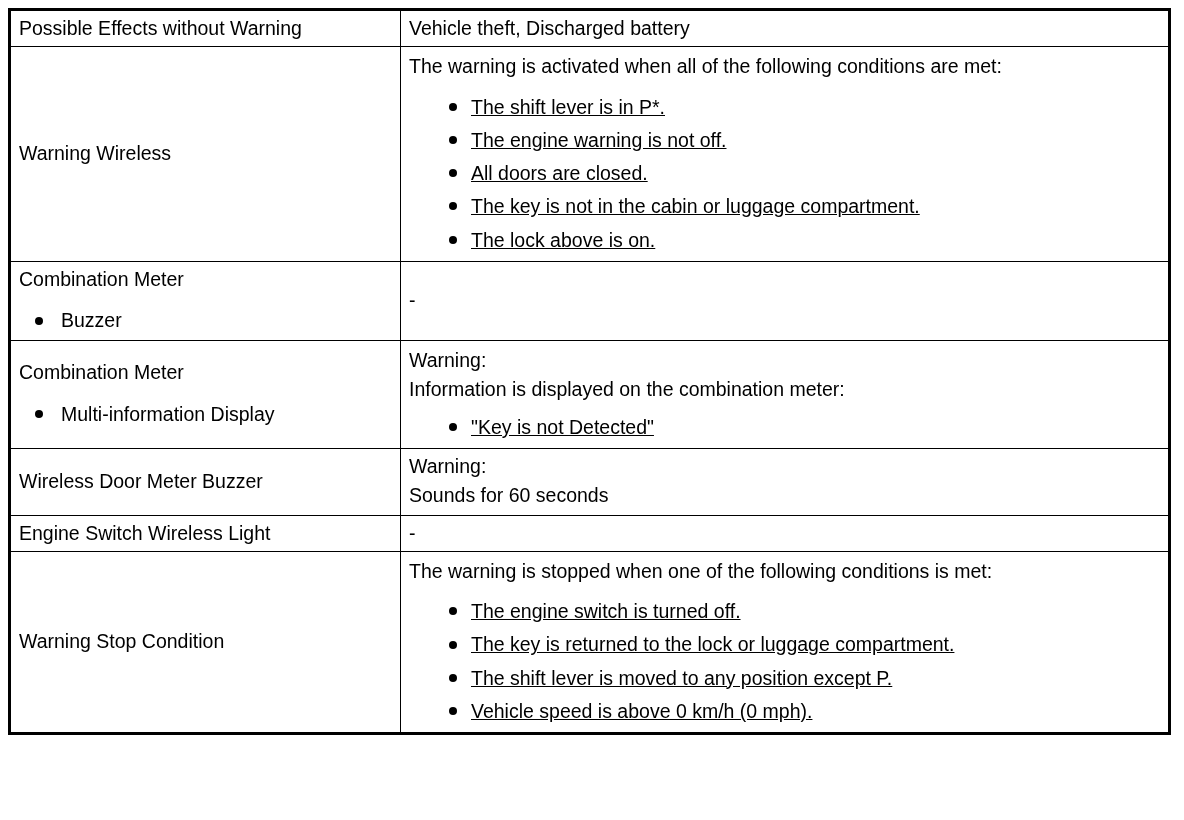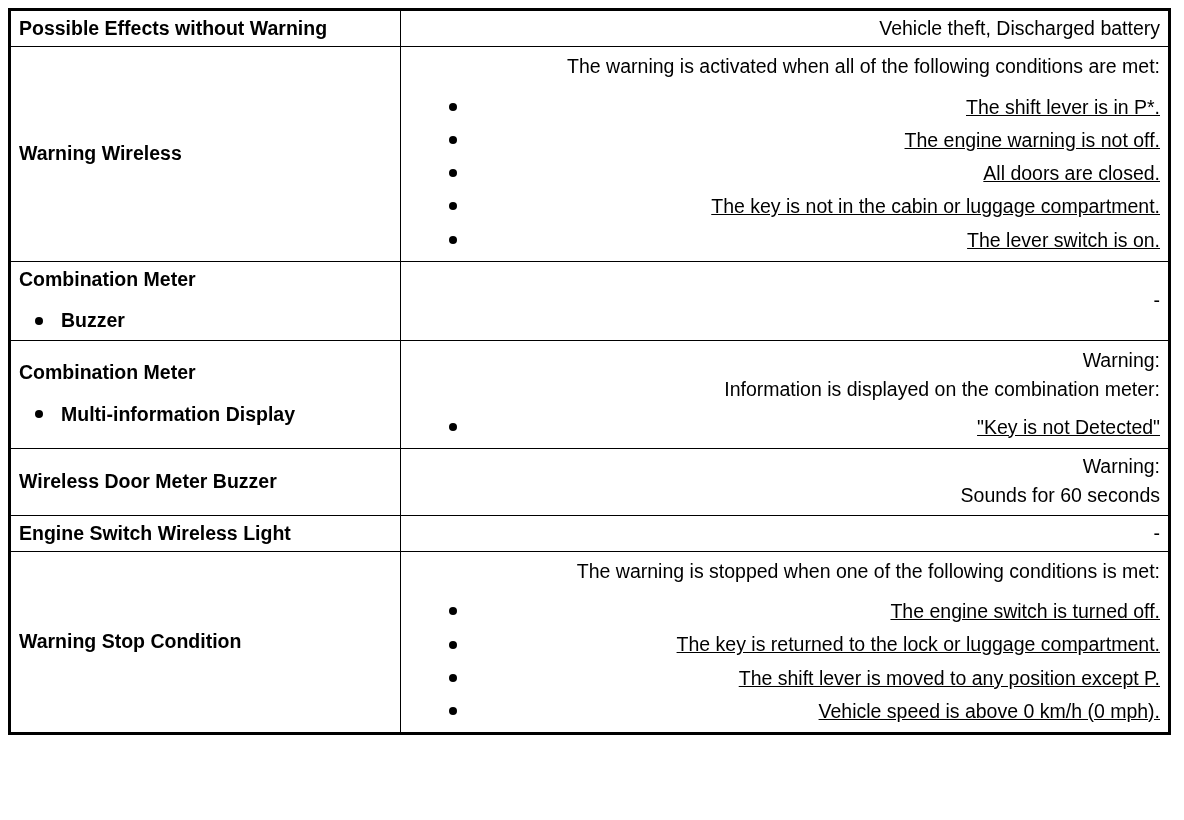--- a/index.html
+++ b/index.html
@@ -29,25 +29,23 @@
   }
   table.spec td {
     border: 1px solid #000000;
     vertical-align: middle;
     padding: 3px 8px 4px 8px;
     font-size: 19.5px;
     line-height: 1.45;
   }
   table.spec td.label {
     width: 373px;
-    font-weight: bold;
   }
   table.spec td.value {
     width: auto;
-    text-align: right;
   }
   td.top {
     vertical-align: top;
   }
   .lead {
     margin: 2px 0 0 0;
   }
   ul.bullets {
     list-style: none;
     margin: 12px 0 2px 0;
@@ -115,21 +113,21 @@
 
       <tr>
         <td class="label">Warning Wireless</td>
         <td class="value top">
           <div class="lead">The warning is activated when all of the following conditions are met:</div>
           <ul class="bullets">
             <li><span class="dot"></span><span>The shift lever is in P*.</span></li>
             <li><span class="dot"></span><span>The engine warning is not off.</span></li>
             <li><span class="dot"></span><span>All doors are closed.</span></li>
             <li><span class="dot"></span><span>The key is not in the cabin or luggage compartment.</span></li>
-            <li><span class="dot"></span><span>The lever switch is on.</span></li>
+            <li><span class="dot"></span><span>The lock above is on.</span></li>
           </ul>
         </td>
       </tr>
 
       <tr>
         <td class="label top">
           <div>Combination Meter</div>
           <ul class="label-sub">
             <li><span class="dot"></span><span>Buzzer</span></li>
           </ul>

